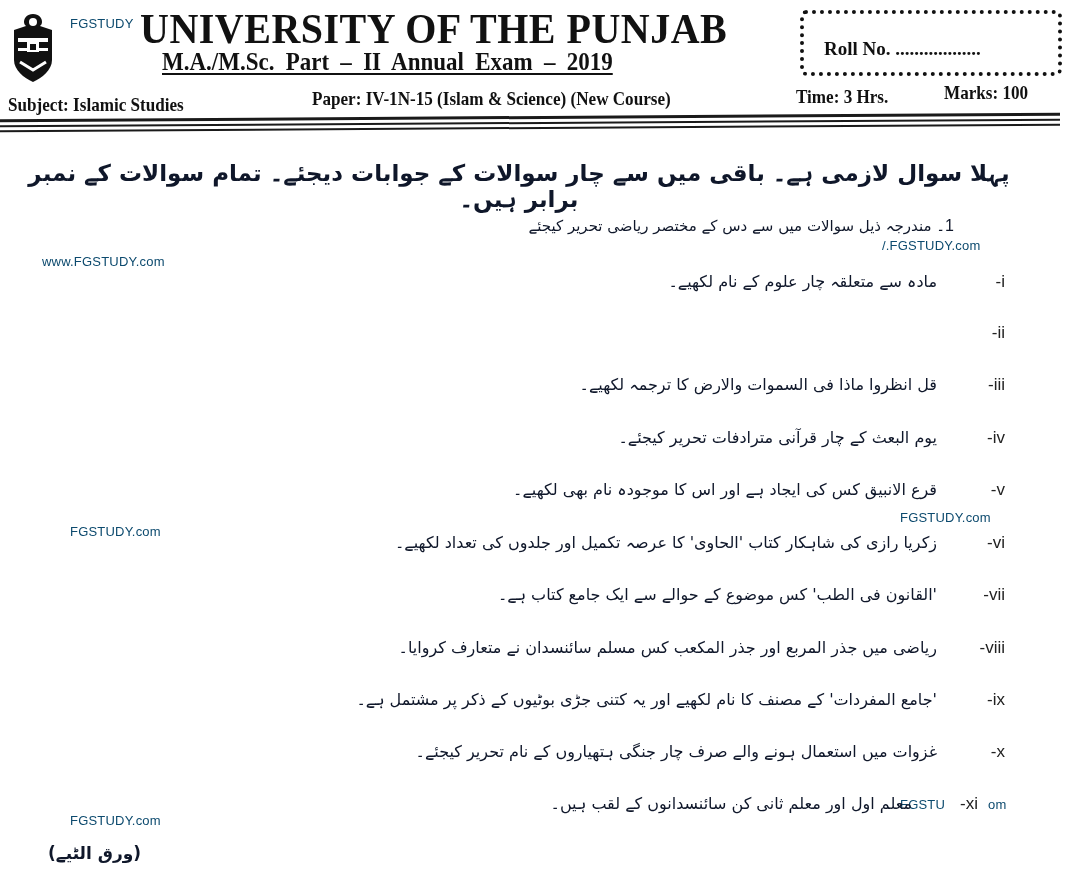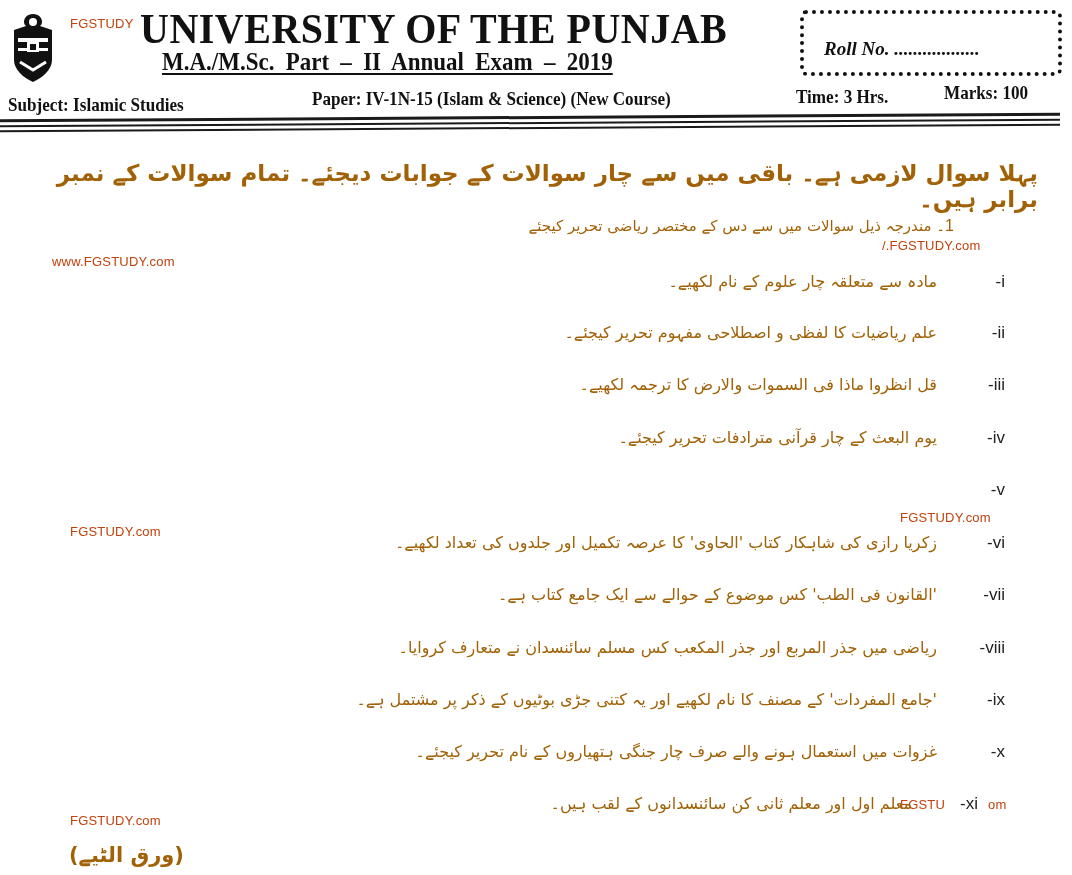--- a/index.html
+++ b/index.html
@@ -4,54 +4,54 @@
   <style>
     html, body { margin: 0; padding: 0; }
     body {
       width: 1072px; height: 875px; overflow: hidden;
       background: #ffffff; color: #111111;
       font-family: "Liberation Serif", serif;
       position: relative;
     }
     .abs { position: absolute; }
     .logo { left: 6px; top: 12px; width: 54px; height: 72px; }
-    .wm { font-family: "Liberation Sans", sans-serif; font-size: 13px; color: #c2410c; letter-spacing: 0.2px; }
+    .wm { font-family: "Liberation Sans", sans-serif; font-size: 13px; color: #0c4a6e; letter-spacing: 0.2px; }
     .title {
       left: 140px; top: 4px; font-size: 40px; font-weight: bold;
       letter-spacing: 0.5px; transform: scaleY(1.05); transform-origin: top left;
     }
     .subtitle {
       left: 162px; top: 48px; font-size: 25px; font-weight: bold;
       text-decoration: underline; text-underline-offset: 3px; word-spacing: 6px;
       transform: scaleX(0.92); transform-origin: top left;
     }
     .meta { font-size: 19px; font-weight: bold; transform: scaleX(0.9); transform-origin: top left; }
     .rollbox {
       left: 800px; top: 10px; width: 254px; height: 58px;
-      border: 4px dotted #111; border-radius: 6px; font-style: italic;
+      border: 4px dotted #111; border-radius: 6px;
     }
     .rollno { left: 20px; top: 24px; font-size: 19px; font-weight: bold; }
     .rule { left: 0; height: 3px; background: #1a1a1a; }
     .urdu {
-      direction: rtl; text-align: right;
-      font-family: "DejaVu Sans", sans-serif; color: #a16207; padding-left: 29px;
+      direction: rtl; text-align: center;
+      font-family: "DejaVu Sans", sans-serif; color: #0f172a;
     }
     .instr { right: 34px; top: 160px; font-size: 23px; font-weight: bold; }
     .q1 { right: 118px; top: 217px; font-size: 15px; }
     .q1 .num { font-family: "Liberation Sans", sans-serif; font-size: 16px; }
     .row { position: absolute; left: 0; right: 0; height: 30px; margin-left: 20px; }
     .roman {
       position: absolute; left: 945px; width: 40px; text-align: right;
       font-family: "Liberation Sans", sans-serif; font-size: 17px; color: #222;
       direction: ltr;
     }
     .qtext {
       position: absolute; right: 135px; font-size: 16px; white-space: nowrap;
     }
-    .flip { left: 40px; top: 843px; font-size: 21px; font-weight: bold; }
+    .flip { left: 48px; top: 843px; font-size: 17px; font-weight: bold; }
   </style>
 </head>
 <body>
 
 <svg class="abs logo" viewBox="0 0 54 72">
   <path d="M27 2 c-6 0 -9 4 -9 8 c0 2 1 3 2 4 l-12 4 l0 30 c0 10 10 18 19 22 c9 -4 19 -12 19 -22 l0 -30 l-12 -4 c1 -1 2 -2 2 -4 c0 -4 -3 -8 -9 -8z" fill="#111"></path>
   <circle cx="27" cy="10" r="4" fill="#fff"></circle>
   <rect x="12" y="26" width="30" height="4" fill="#fff"></rect>
   <rect x="12" y="36" width="30" height="3" fill="#fff"></rect>
   <rect x="21" y="30" width="12" height="10" fill="#fff"></rect>
@@ -75,45 +75,45 @@
 <div class="abs rule" style="top:116px; width:1060px; transform:rotate(-0.35deg);"></div>
 <div class="abs rule" style="top:122px; width:1060px; height:2px; transform:rotate(-0.35deg);"></div>
 <div class="abs rule" style="top:127px; width:1060px; height:2px; transform:rotate(-0.35deg);"></div>
 
 <div class="abs urdu instr">پہلا سوال لازمی ہے۔ باقی میں سے چار سوالات کے جوابات دیجئے۔ تمام سوالات کے نمبر برابر ہیں۔</div>
 
 <div class="abs urdu q1">
   <span class="num">1</span><span>۔ مندرجہ ذیل سوالات میں سے دس کے مختصر ریاضی تحریر کیجئے</span>
 </div>
 
-<span class="abs wm" style="left:52px; top:254px;">www.FGSTUDY.com</span>
+<span class="abs wm" style="left:42px; top:254px;">www.FGSTUDY.com</span>
 <span class="abs wm" style="left:882px; top:238px;">/.FGSTUDY.com</span>
 <span class="abs wm" style="left:70px; top:524px;">FGSTUDY.com</span>
 <span class="abs wm" style="left:900px; top:510px;">FGSTUDY.com</span>
 <span class="abs wm" style="left:70px; top:813px;">FGSTUDY.com</span>
 <span class="abs wm" style="left:900px; top:797px;">FGSTU</span>
 <span class="abs wm" style="left:988px; top:797px;">om</span>
 
 <div class="row" style="top:272px;">
   <span class="urdu qtext">مادہ سے متعلقہ چار علوم کے نام لکھیے۔</span>
   <span class="roman">-<span>i</span></span>
 </div>
 <div class="row" style="top:323px;">
-  <span class="urdu qtext">علم ریاضیات کا لفظی و اصطلاحی مفہوم تحریر کیجئے۔</span>
   <span class="roman">-<span>ii</span></span>
 </div>
 <div class="row" style="top:375px;">
   <span class="urdu qtext">قل انظروا ماذا فی السموات والارض کا ترجمہ لکھیے۔</span>
   <span class="roman">-<span>iii</span></span>
 </div>
 <div class="row" style="top:428px;">
   <span class="urdu qtext">یوم البعث کے چار قرآنی مترادفات تحریر کیجئے۔</span>
   <span class="roman">-<span>iv</span></span>
 </div>
 <div class="row" style="top:480px;">
+  <span class="urdu qtext">قرع الانبیق کس کی ایجاد ہے اور اس کا موجودہ نام بھی لکھیے۔</span>
   <span class="roman">-<span>v</span></span>
 </div>
 <div class="row" style="top:533px;">
   <span class="urdu qtext">زکریا رازی کی شاہکار کتاب 'الحاوی' کا عرصہ تکمیل اور جلدوں کی تعداد لکھیے۔</span>
   <span class="roman">-<span>vi</span></span>
 </div>
 <div class="row" style="top:585px;">
   <span class="urdu qtext">'القانون فی الطب' کس موضوع کے حوالے سے ایک جامع کتاب ہے۔</span>
   <span class="roman">-<span>vii</span></span>
 </div>

